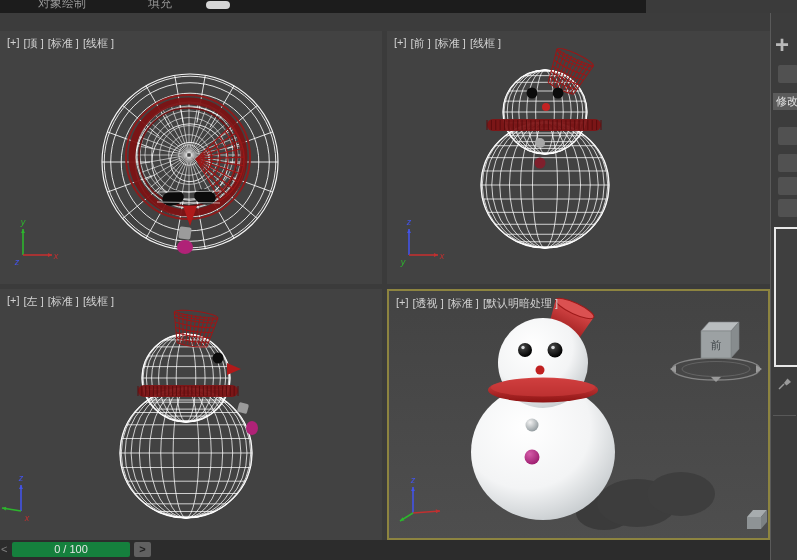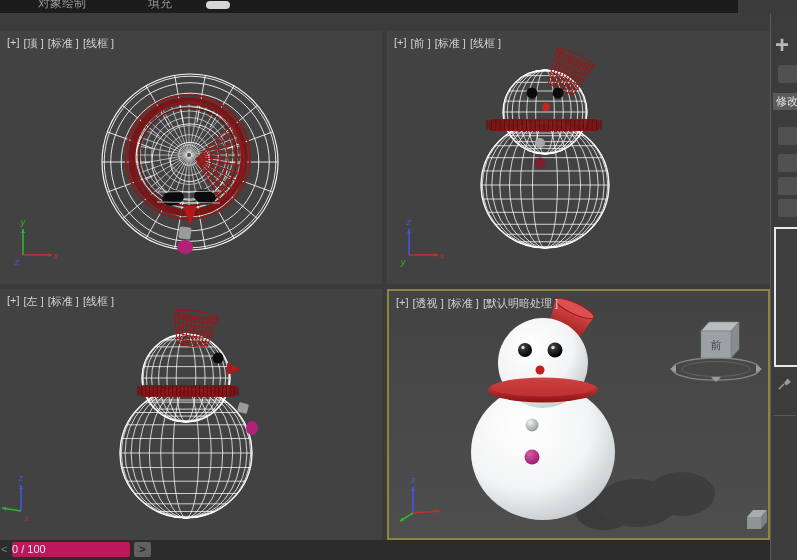--- a/index.html
+++ b/index.html
@@ -1,19 +1,19 @@
 <!DOCTYPE html>
 <html><head>
 <meta charset="utf-8">
 <style>
   html,body{margin:0;padding:0;background:#222;}
   .app{position:relative;width:797px;height:560px;background:#3b3b3b;overflow:hidden;
        font-family:"Liberation Sans","DejaVu Sans",sans-serif;}
   
-  .menubar{position:absolute;left:0;top:0;width:738px;height:13px;background:#1c1c1c;overflow:hidden;}
+  .menubar{position:absolute;left:0;top:0;width:646px;height:13px;background:#1c1c1c;overflow:hidden;}
   .menu-item{position:absolute;top:-5px;font-size:12px;color:#979797;line-height:16px;white-space:nowrap;}
   .m1{left:38px;} .m2{left:148px;}
   .menu-pill{position:absolute;left:206px;top:1px;width:24px;height:8px;border-radius:4px;background:#d6d6d6;}
   .toolbar-strip{position:absolute;left:0;top:13px;width:770px;height:18px;background:#3c3c3c;}
   
   .viewport{position:absolute;background:#424242;overflow:hidden;}
   .vp-top{left:0;top:31px;width:382px;height:253px;}
   .vp-front{left:387px;top:31px;width:383px;height:253px;}
   .vp-left{left:0;top:289px;width:382px;height:251px;}
   .vp-persp{left:387px;top:289px;width:383px;height:251px;border:2px solid #8d8440;
@@ -29,22 +29,22 @@
   .panel-btn{position:absolute;left:7px;width:20px;height:18px;background:#515151;border-radius:2px;}
   .pb1{top:52px;} .pb2{top:114px;} .pb3{top:141px;} .pb4{top:164px;} .pb5{top:186px;}
   .panel-modify{position:absolute;left:2px;top:80px;width:26px;height:17px;background:#5b5b5b;color:#e2e2e2;
                 font-size:11px;line-height:17px;padding-left:3px;white-space:nowrap;overflow:hidden;}
   .stack-box{position:absolute;left:3px;top:214px;width:30px;height:136px;background:#3f3f3f;border:2px solid #e8e8e8;}
   .pin{position:absolute;left:5px;top:362px;}
   .panel-divider{position:absolute;left:2px;top:402px;width:23px;height:1px;background:#585858;}
   
   .timeline{position:absolute;left:0;top:540px;width:770px;height:20px;background:#2c2c2c;}
   .tl-prev{position:absolute;left:1px;top:3px;color:#808080;font-size:11px;}
-  .tl-handle{position:absolute;left:12px;top:2px;width:118px;height:15px;background:#be185d;border-radius:2px;
-             color:#e6e6e6;font-size:11px;text-align:left;line-height:15px;cursor:pointer;}
+  .tl-handle{position:absolute;left:12px;top:2px;width:118px;height:15px;background:#15803d;border-radius:2px;
+             color:#e6e6e6;font-size:11px;text-align:center;line-height:15px;cursor:pointer;}
   .tl-next{position:absolute;left:134px;top:2px;width:17px;height:15px;background:#616161;border:none;border-radius:2px;
            color:#1f1f1f;font-size:11px;font-weight:bold;line-height:15px;text-align:center;padding:0;cursor:pointer;}
 </style>
 </head>
 <body>
 
 <div class="app">
 
   <div class="menubar">
     <span class="menu-item m1">对象绘制</span>

